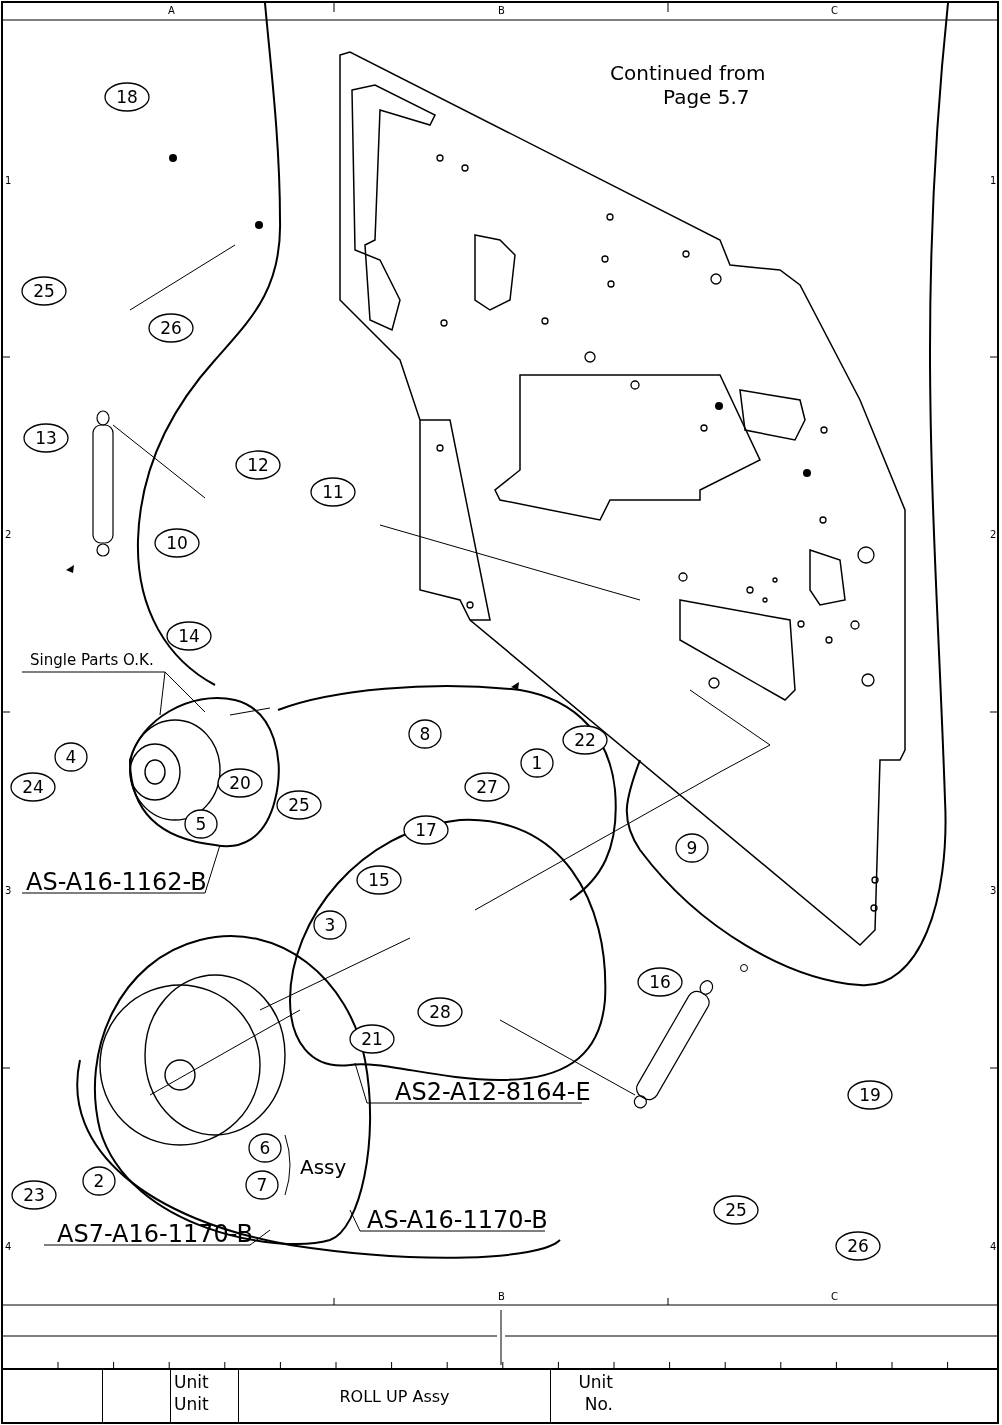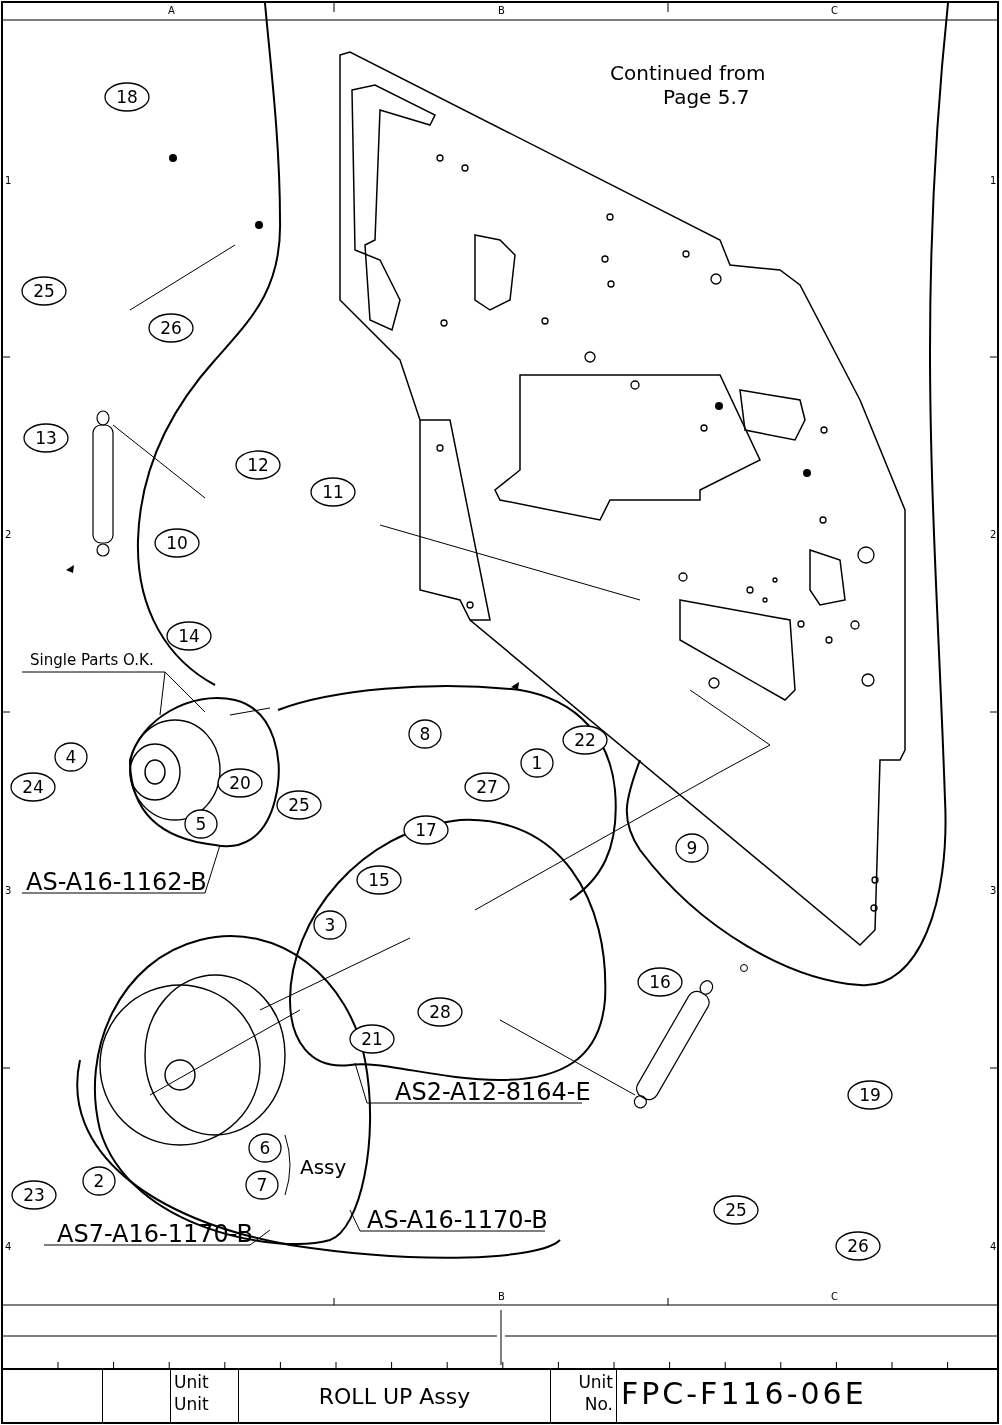--- a/index.html
+++ b/index.html
@@ -7,21 +7,21 @@
   #sheet{position:absolute;left:0;top:0;width:1002px;height:1425px;}
   svg text{font-family:"DejaVu Sans",sans-serif;fill:#000;}
   .t-lbl{font-size:17px;}
   .t-big{font-size:24px;}
   .t-grid{font-size:10px;}
   .t-note{font-size:20px;}
   .t-small{font-size:15px;}
   .title-block{position:absolute;left:4px;top:1369px;width:993px;height:62px;}
   .tb-cell{position:absolute;top:0;height:54px;border-left:1px solid #000;box-sizing:border-box;}
   .tb-lbl{font-size:17px;line-height:22px;padding:2px 3px;}
-  .tb-name{font-size:22px;display:flex;align-items:center;justify-content:center;height:54px;}
+  .tb-name{font-size:16px;display:flex;align-items:center;justify-content:center;height:54px;}
   .tb-no{font-size:30px;letter-spacing:3px;padding-left:4px;line-height:50px;}
 </style>
 </head>
 <body>
 
 <div id="sheet">
 <svg width="1002" height="1425" viewBox="0 0 1002 1425" xmlns="http://www.w3.org/2000/svg">
 
   <rect x="2" y="2" width="996" height="1421" fill="none" stroke="#000" stroke-width="2"></rect>
   <line x1="2" y1="20" x2="998" y2="20" stroke="#000" stroke-width="1"></line>
@@ -328,17 +328,14 @@
   <div class="tb-cell" style="left:98px;width:68px;"></div>
   <div class="tb-cell" style="left:166px;width:68px;">
     <div class="tb-lbl"><span>Unit</span><br><span>Unit</span></div>
   </div>
   <div class="tb-cell" style="left:234px;width:312px;">
     <div class="tb-name">ROLL UP Assy</div>
   </div>
   <div class="tb-cell" style="left:546px;width:66px;text-align:right;">
     <div class="tb-lbl"><span>Unit</span><br><span>No.</span></div>
   </div>
-  <div class="tb-cell" style="left:612px;width:381px;">
-    <div class="tb-no">FPC-F116-06E</div>
-  </div>
 </div>
 </div>
 
 </body></html>

